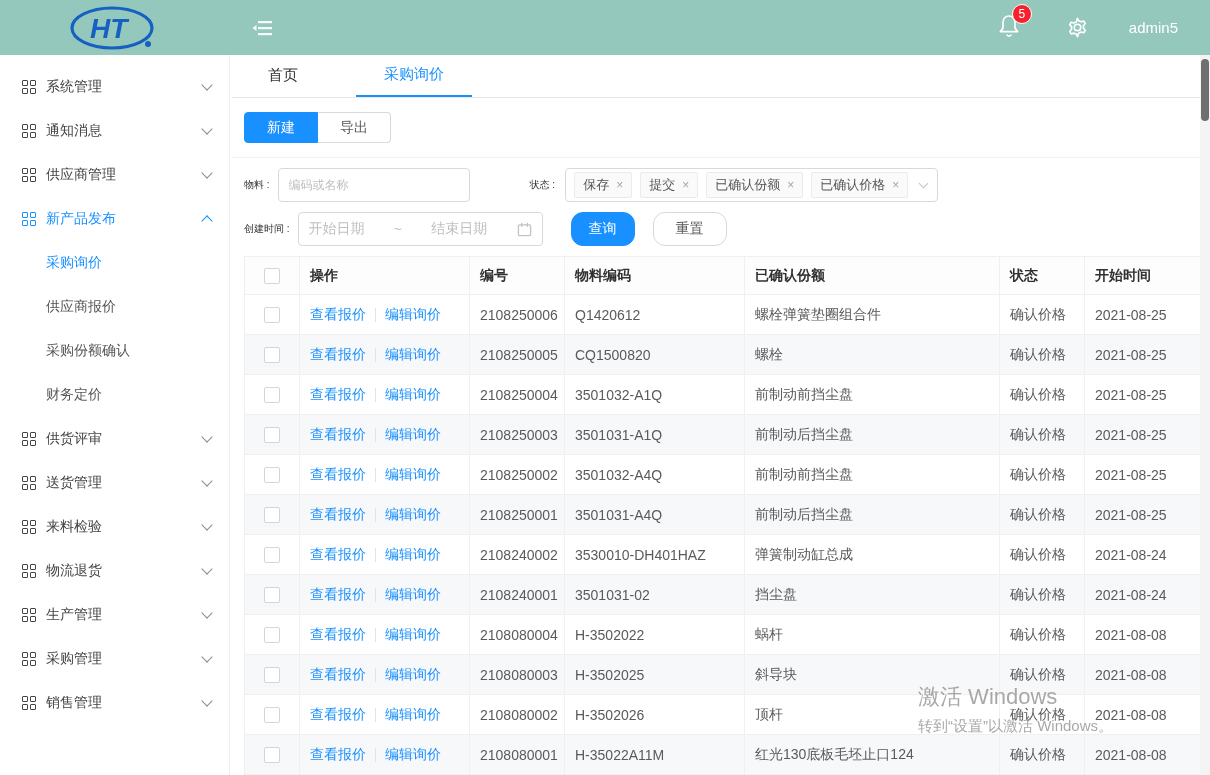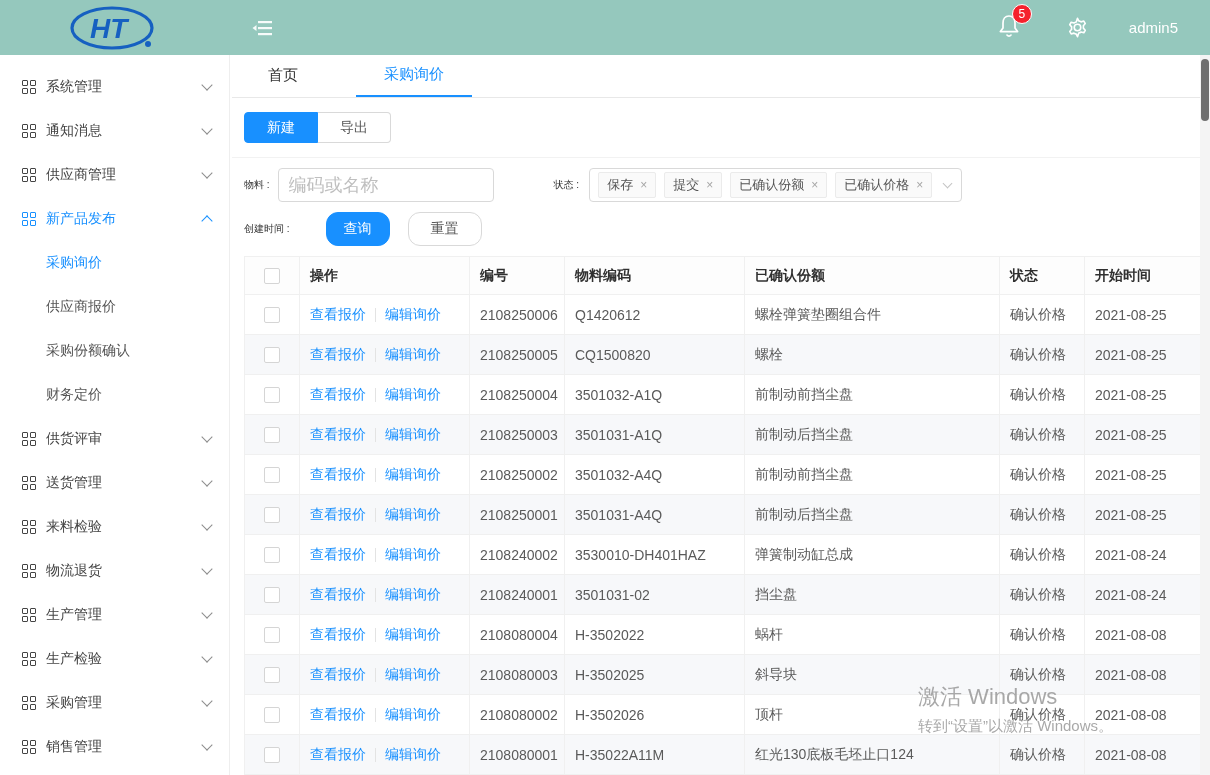--- a/index.html
+++ b/index.html
@@ -37,22 +37,22 @@
   .tab{padding:0 16px 12px;cursor:pointer;color:#333;font-size:15px;}
   .tab.active{color:var(--accent);border-bottom:2px solid var(--accent);padding:0 28px 11px;margin-left:42px;}
   .toolbar{padding:14px 0 14px 12px;display:flex;border-bottom:1px solid #f2f2f2;}
   .btn{height:31px;font-size:14px;display:flex;align-items:center;justify-content:center;cursor:pointer;
     border:1px solid #d9d9d9;background:#fff;color:#595959;padding:0 22px;}
   .btn.primary{background:var(--accent);border-color:var(--accent);color:#fff;border-radius:4px 0 0 4px;}
   .btn.ghost{border-radius:0 4px 4px 0;border-left:none;}
   .filters{padding:10px 0 0 12px;}
   .frow{display:flex;align-items:center;margin-bottom:10px;}
   .flabel{font-size:10px;color:#333;margin-right:8px;white-space:nowrap;}
-  input.text{width:216px;height:34px;border:1px solid #d9d9d9;border-radius:4px;padding:0 10px;
-    font-size:18px;color:#333;outline:none;font-family:inherit;}
+  input.text{width:192px;height:34px;border:1px solid #d9d9d9;border-radius:4px;padding:0 10px;
+    font-size:12px;color:#333;outline:none;font-family:inherit;}
   input.text::placeholder{color:#bfbfbf;}
   .status-select{display:flex;align-items:center;border:1px solid #d9d9d9;border-radius:4px;
     padding:3px 8px 3px 4px;margin-left:2px;background:#fff;cursor:pointer;}
   .tag{display:flex;align-items:center;background:#fafafa;border:1px solid #ebebeb;border-radius:2px;
     padding:3px 8px;margin:0 4px;font-size:13px;color:#555;}
   .tag .x{color:#a6a6a6;margin-left:7px;font-size:12px;cursor:pointer;}
   .sel-chev{width:7px;height:7px;border-right:1.4px solid #c4c4c4;border-bottom:1.4px solid #c4c4c4;
     transform:rotate(45deg);margin:-3px 2px 0 8px;}
   .daterange{display:flex;align-items:center;border:1px solid #d9d9d9;border-radius:4px;height:34px;
     width:245px;padding:0 10px;color:#bfbfbf;justify-content:space-between;background:#fff;cursor:pointer;}
@@ -220,30 +220,20 @@
         <span class="label">生产管理</span>
         <span class="chev down"></span>
       </div>
       <div class="side-item">
         <span class="appstore-icon">
           <i></i>
           <i></i>
           <i></i>
           <i></i>
         </span>
-        <span class="label">生产检验</span>
-        <span class="chev down"></span>
-      </div>
-      <div class="side-item">
-        <span class="appstore-icon">
-          <i></i>
-          <i></i>
-          <i></i>
-          <i></i>
-        </span>
         <span class="label">采购管理</span>
         <span class="chev down"></span>
       </div>
       <div class="side-item">
         <span class="appstore-icon">
           <i></i>
           <i></i>
           <i></i>
           <i></i>
         </span>
@@ -275,20 +265,30 @@
             <span class="tag">保存<span class="x">×</span></span>
             <span class="tag">提交<span class="x">×</span></span>
             <span class="tag">已确认份额<span class="x">×</span></span>
             <span class="tag">已确认价格<span class="x">×</span></span>
           </span>
         <span class="sel-chev"></span>
       </div>
     </div>
     <div class="frow">
       <span class="flabel">创建时间 :</span>
+      <div class="daterange">
+        <span>开始日期</span>
+        <span>~</span>
+        <span>结束日期</span>
+        <svg width="15" height="15" viewBox="0 0 16 16">
+          <rect x="1.5" y="3" width="13" height="11.5" rx="1.5" fill="none" stroke="#c2c2c2" stroke-width="1.4"></rect>
+          <line x1="5" y1="1" x2="5" y2="5" stroke="#c2c2c2" stroke-width="1.4"></line>
+          <line x1="11" y1="1" x2="11" y2="5" stroke="#c2c2c2" stroke-width="1.4"></line>
+        </svg>
+      </div>
       <div class="btn2 search-btn">查询</div>
       <div class="btn2 reset-btn">重置</div>
     </div>
   </div>
 
   <div class="table-wrap">
     <table>
       <thead>
           <tr id="table-head">
             <th class="col-check"><span class="cb"></span></th>

